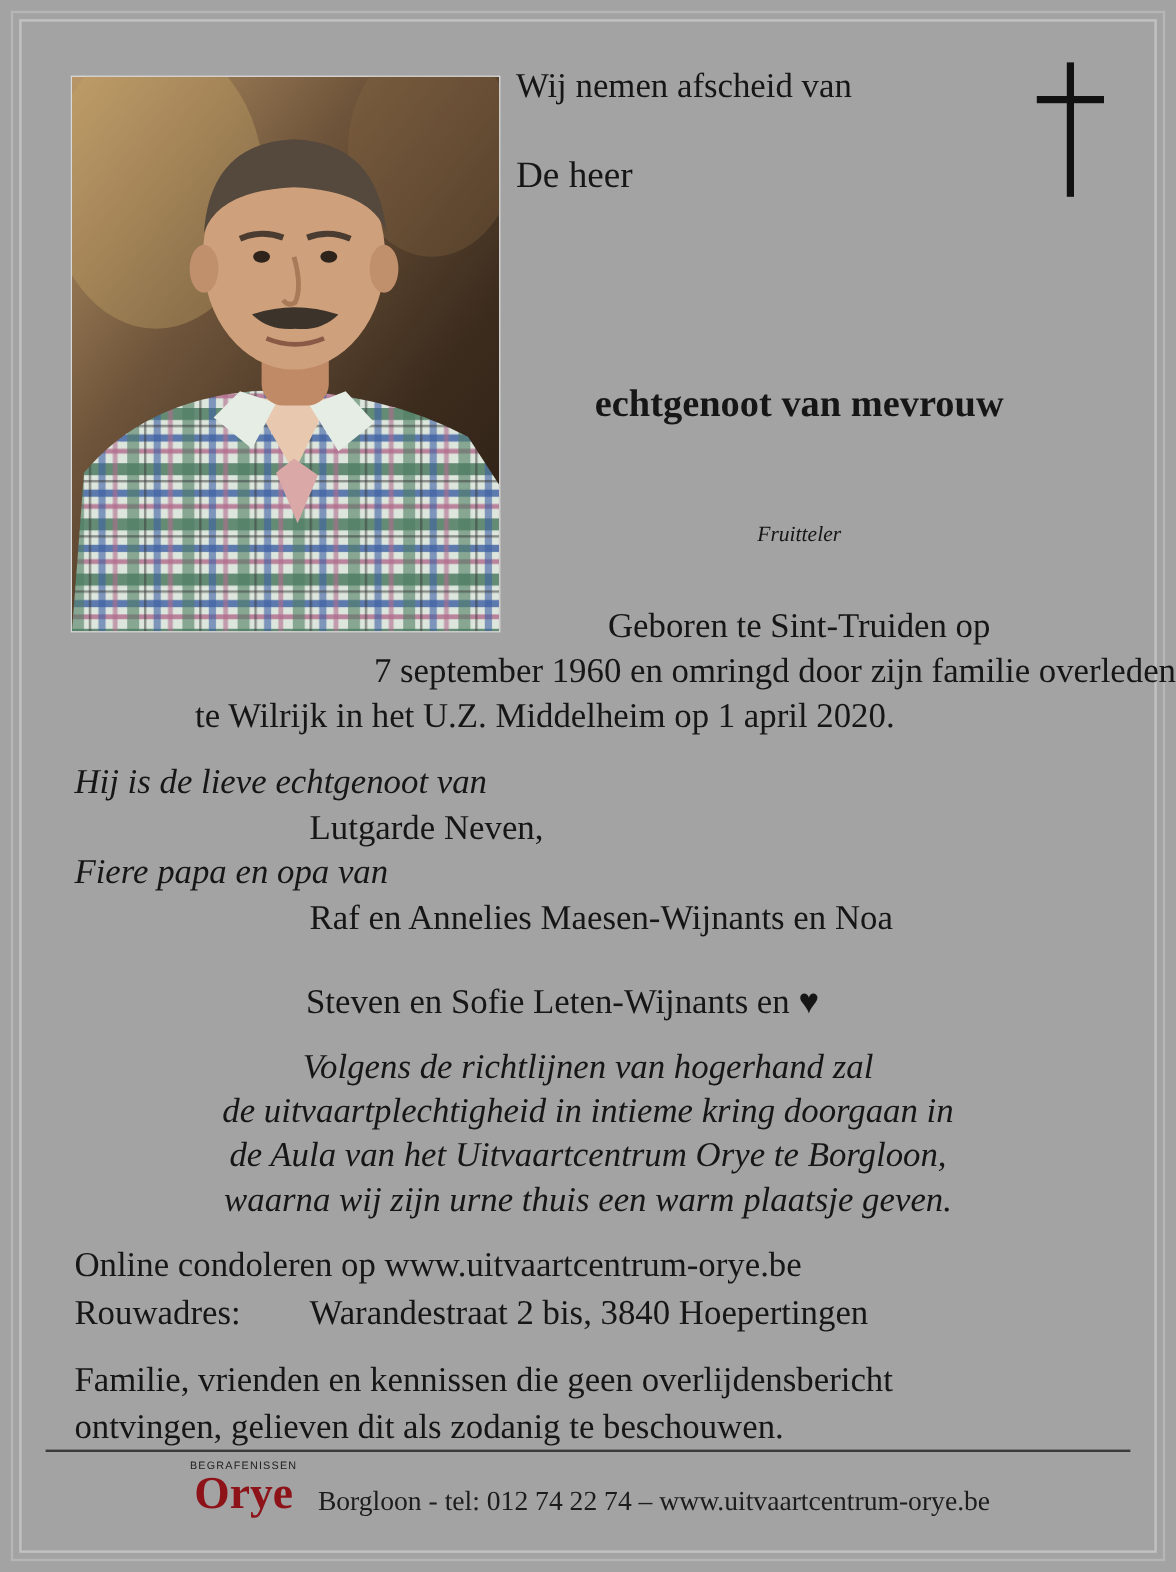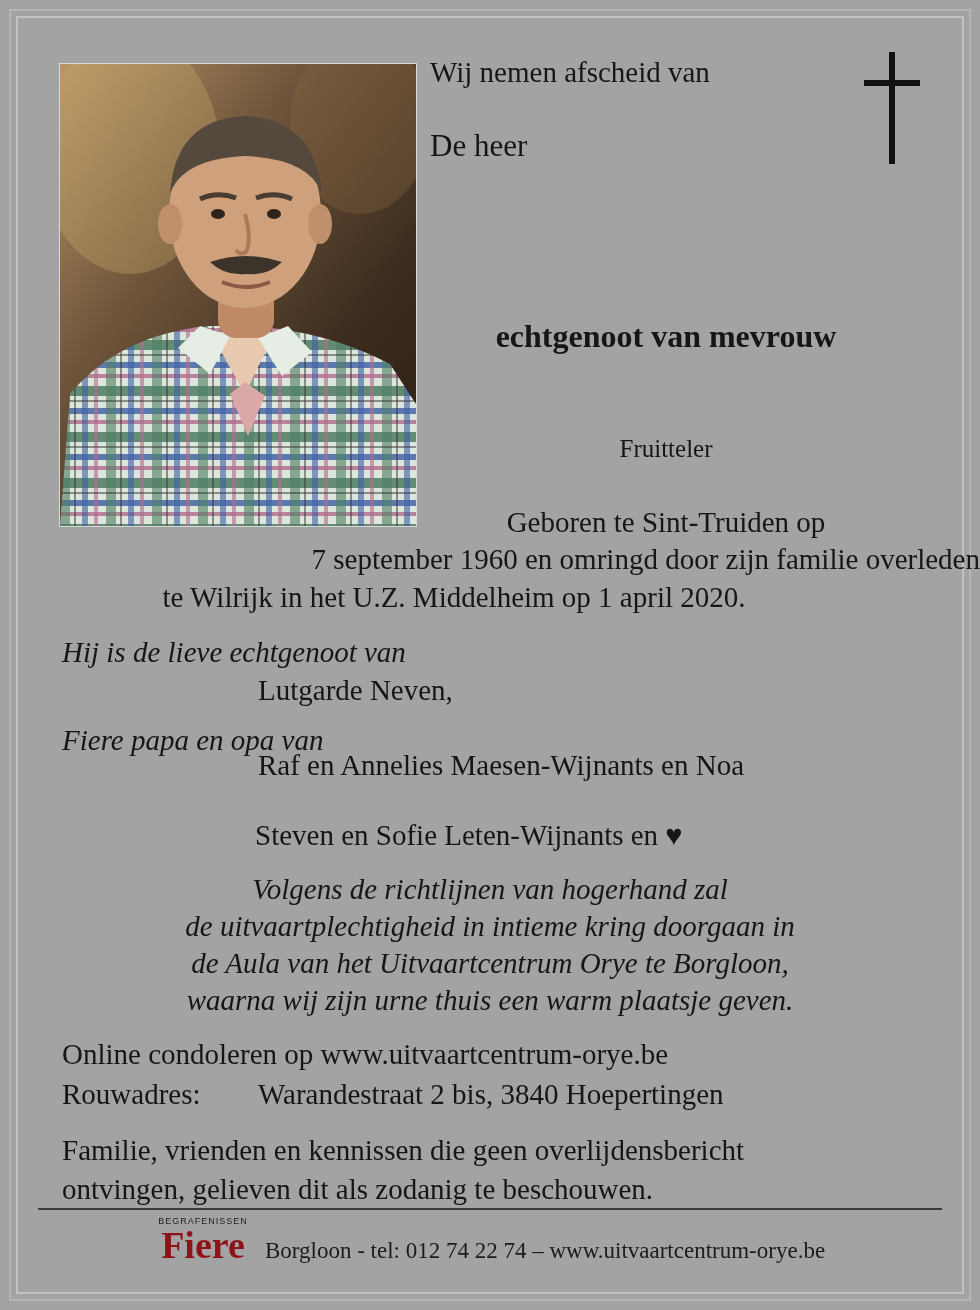--- a/index.html
+++ b/index.html
@@ -22,31 +22,31 @@
   .cross {
     left:858px; top:52px; width:68px; height:112px;
   }
   .cross .v { position:absolute; left:31px; top:0; width:6px; height:112px; background:#111; }
   .cross .h { position:absolute; left:6px; top:28px; width:56px; height:6px; background:#111; }
 
   .t-intro   { left:430px; top:56px;  font-size:29px; }
   .t-deheer  { left:430px; top:128px; font-size:31px; }
   .t-name    { left:428px; top:198px; font-size:58px; font-weight:bold; letter-spacing:1px; }
   .t-spouse  { left:430px; top:315px; width:472px; text-align:center; font-size:32px; font-weight:bold; line-height:42px; }
-  .t-prof    { left:430px; top:435px; width:472px; text-align:center; font-size:25px; }
+  .t-prof    { left:430px; top:435px; width:472px; text-align:center; font-size:18px; font-style:italic; }
 
   .t-bd1 { left:430px; top:506px; width:472px; text-align:center; font-size:29px; }
   .t-bd2 { left:0;     top:543px; width:980px; text-align:right; font-size:29px; }
   .t-bd3 { left:0;     top:581px; width:908px; text-align:center; font-size:29px; }
 
   .fam  { font-size:29px; }
   .ital { font-style:italic; }
   .f1 { left:62px;  top:636px; }
   .f2 { left:258px; top:674px; }
-  .f3 { left:62px;  top:711px;margin-top:13px; }
+  .f3 { left:62px;  top:711px; }
   .f4 { left:258px; top:749px; }
   .f5 { left:255px; top:787px;margin-top:32px; }
   .f6 { left:62px;  top:824px; }
 
   .cer { left:0; width:980px; text-align:center; font-size:29px; font-style:italic; }
   .c1 { top:873px; } .c2 { top:910px; } .c3 { top:947px; } .c4 { top:984px; }
 
   .t-online   { left:62px; top:1038px; font-size:29px; }
   .t-rouw-lab { left:62px; top:1078px; font-size:29px; }
   .t-rouw-val { left:258px; top:1078px; font-size:29px; }
@@ -158,16 +158,16 @@
   <div class="abs t-online">Online condoleren op www.uitvaartcentrum-orye.be</div>
   <div class="abs t-rouw-lab">Rouwadres:</div>
   <div class="abs t-rouw-val">Warandestraat 2 bis, 3840 Hoepertingen</div>
 
   <div class="abs t-not1">Familie, vrienden en kennissen die geen overlijdensbericht</div>
   <div class="abs t-not2">ontvingen, gelieven dit als zodanig te beschouwen.</div>
 
   <div class="abs footer-line"></div>
   <div class="abs logo">
     <span class="logo-top">BEGRAFENISSEN</span>
-    <span class="logo-name">Fiere</span>
+    <span class="logo-name">Orye</span>
   </div>
   <div class="abs t-contact">Borgloon - tel: 012 74 22 74  –  www.uitvaartcentrum-orye.be</div>
 </div>
 
 </body></html>

